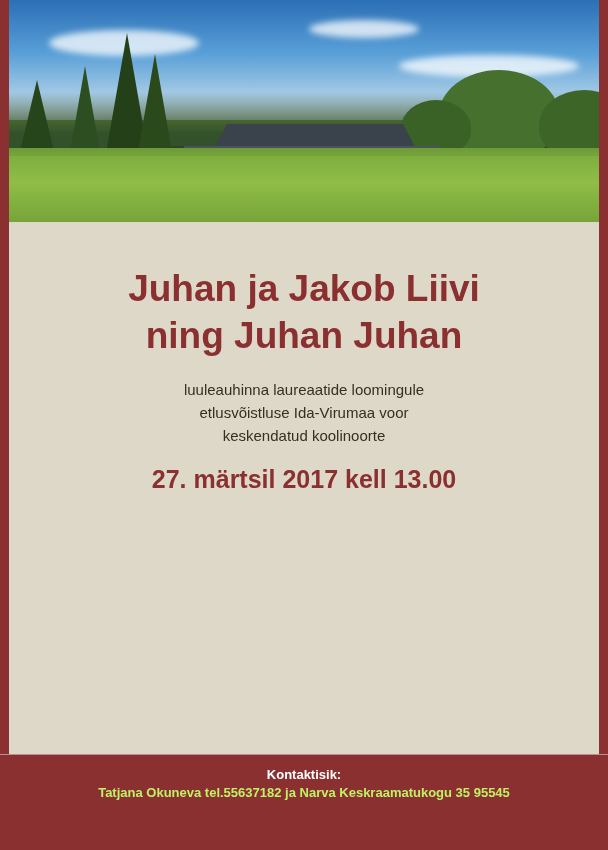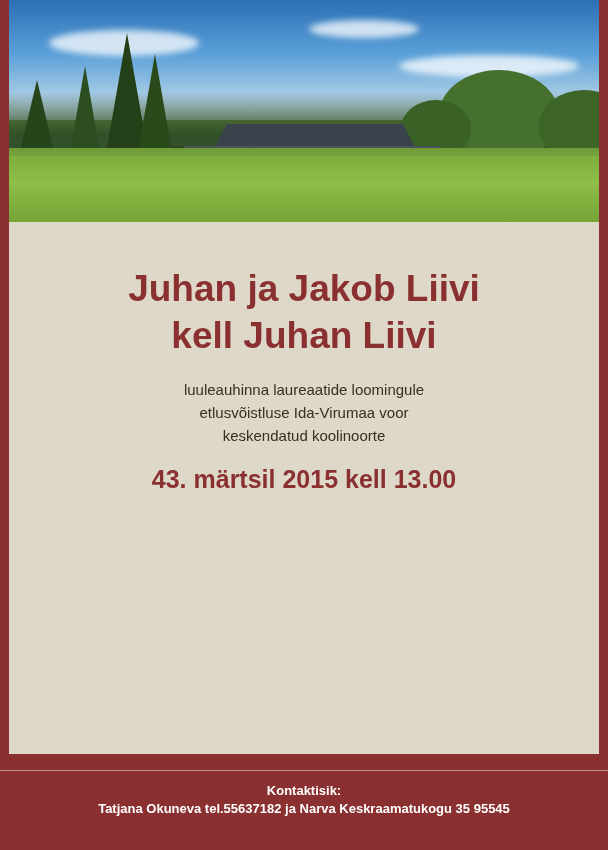--- a/index.html
+++ b/index.html
@@ -202,37 +202,37 @@
   }
   
   .footer {
     flex: 0 0 auto;
     height: 96px;
     background: #8b3030;
     display: flex;
     flex-direction: column;
     align-items: center;
     justify-content: flex-start;
-    padding-top: 16px;
+    padding-top: 0;
     box-sizing: border-box;
   }
   .footer-rule {
     width: 100%;
     height: 1px;
     background: rgba(255,255,255,0.45);
     margin-bottom: 12px;
   }
   .footer-label {
     color: #ffffff;
     font-size: 13px;
     font-weight: bold;
     font-family: "Liberation Sans", sans-serif;
   }
   .footer-contact {
-    color: #ffffff;
+    color: #bef264;
     font-size: 13px;
     font-weight: bold;
     margin-top: 3px;
     font-family: "Liberation Sans", sans-serif;
   }
 </style>
 </head>
 <body>
 
 <div class="poster">
@@ -258,29 +258,29 @@
       <div class="conifer cf4"></div>
       <div class="field-strip"></div>
       <div class="fence"></div>
       <div class="fence2"></div>
       <div class="field"></div>
     </div>
   </div>
 
   <div class="content">
     <div class="title-line">Juhan ja Jakob Liivi</div>
-    <div class="title-line">kell Juhan Liivi</div>
+    <div class="title-line">ning Juhan Juhan</div>
 
     <div class="subtitle">
       <div>luuleauhinna laureaatide loomingule</div>
       <div>etlusvõistluse Ida-Virumaa voor</div>
       <div>keskendatud koolinoorte</div>
     </div>
 
-    <div class="datetime">43. märtsil 2015 kell 13.00</div>
+    <div class="datetime">27. märtsil 2017 kell 13.00</div>
   </div>
 
   <div class="footer">
     <div class="footer-rule"></div>
     <div class="footer-label">Kontaktisik:</div>
     <div class="footer-contact">Tatjana Okuneva tel.55637182 ja Narva Keskraamatukogu 35 95545</div>
   </div>
 
 </div>
 

